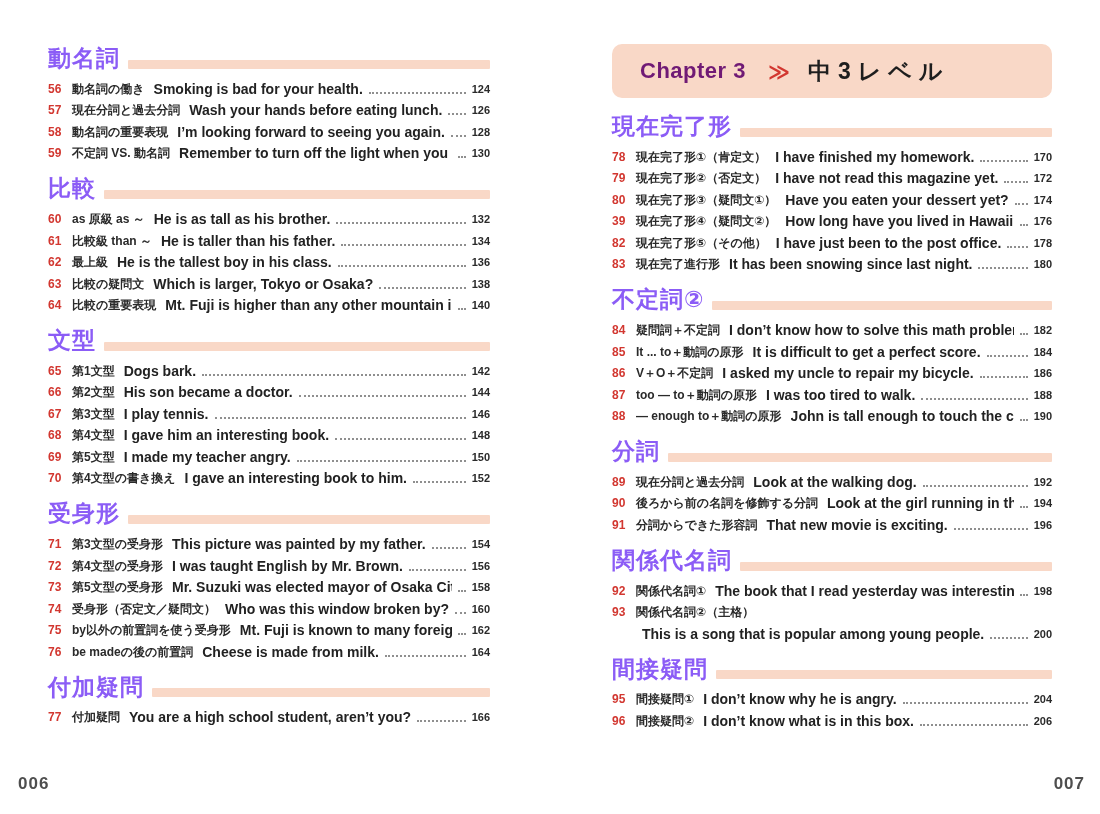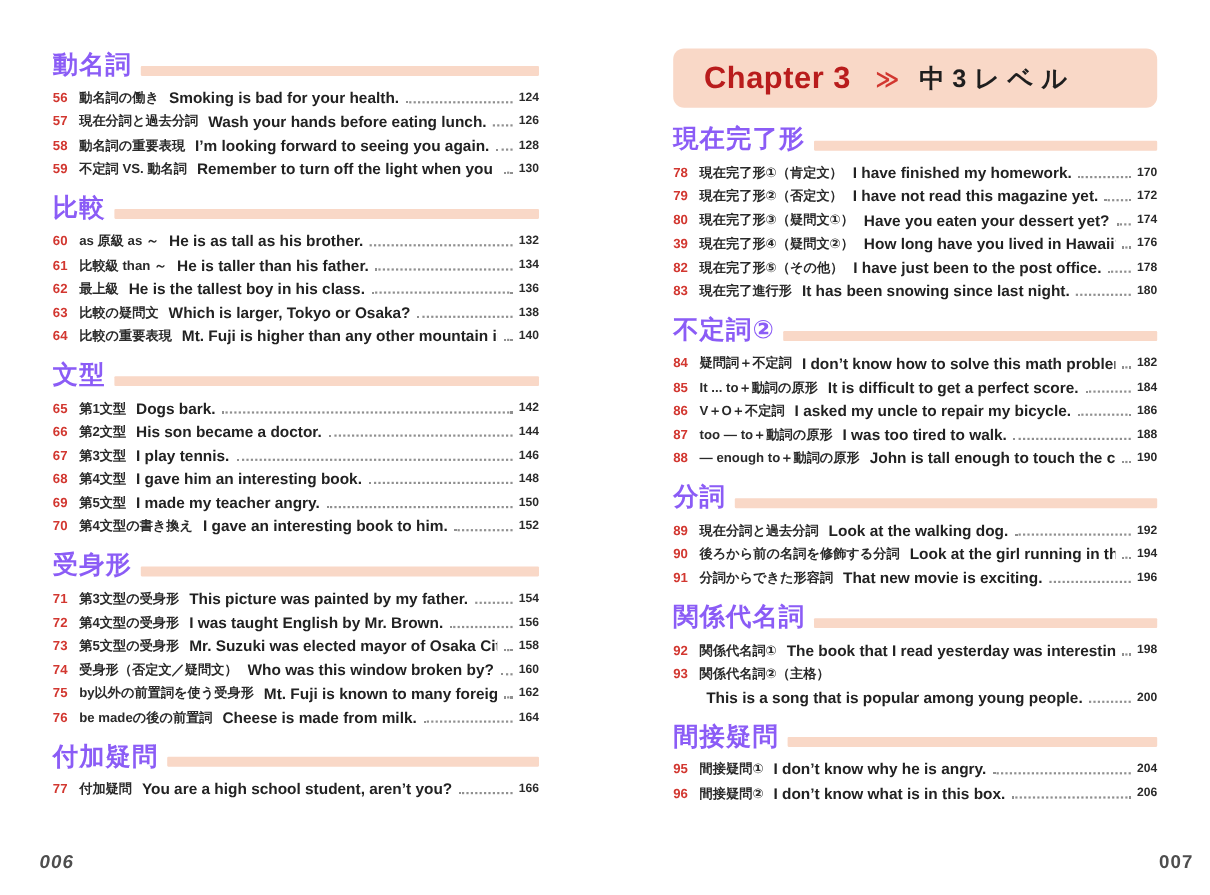--- a/index.html
+++ b/index.html
@@ -10,39 +10,39 @@
   }
   .spread{position:relative;width:1100px;height:814px;background:#ffffff;}
   .col{position:absolute;display:block;}
   #col-left{left:48px;top:46px;width:442px;}
   #col-right{left:612px;top:44px;width:440px;}
 
   .banner{
     height:54px;background:#f9d8c7;border-radius:10px;
     display:flex;align-items:center;padding-left:28px;margin-bottom:16px;
   }
-  .banner .ch{color:#b91c1c;font-size:28px;letter-spacing:.5px;}
+  .banner .ch{color:#701a75;font-size:22px;letter-spacing:.5px;}
   .banner .arr{color:#d23730;font-size:21px;margin:2px 18px 0 22px;}
   .banner .lvl{color:#1e1e1e;font-size:23px;letter-spacing:7px;}
 
   .section{margin-bottom:14px;}
   .sec-head{display:flex;align-items:flex-end;margin-bottom:9px;}
   .sec-title{font-size:23px;line-height:1.12;letter-spacing:1px;color:#8b5cf6;white-space:nowrap;}
   .sec-bar{flex:1 1 auto;height:9px;background:#f9d8c7;margin-left:8px;margin-bottom:3px;border-radius:1px;}
 
   .row{display:flex;align-items:flex-start;margin-bottom:4.5px;line-height:17px;}
   .no{color:#d23730;font-size:12px;flex:0 0 24px;}
   .label{font-size:12px;margin-right:9px;white-space:nowrap;flex:0 0 auto;color:#2a2a2a;}
   .sent{font-size:14px;white-space:nowrap;flex:0 1 auto;min-width:0;overflow:hidden;color:#222;}
   .sent.indent{margin-left:30px;}
   .leader{flex:1 0 8px;border-bottom:2px dotted #8f8f8f;align-self:flex-end;margin:0 6px 4px 6px;}
   .pg{font-size:11px;flex:0 0 auto;color:#2a2a2a;}
 
   .pagenum{position:absolute;bottom:20px;font-size:17px;color:#4e4e4e;letter-spacing:1px;}
-  .pagenum.left{left:36px;font-style:italic;}
+  .pagenum.left{left:18px;}
   .pagenum.right{right:15px;}
 </style>
 </head>
 <body>
 
 <div class="spread">
   <div class="col" id="col-left">
       <section class="section">
         <div class="sec-head">
           <span class="sec-title">動名詞</span>

